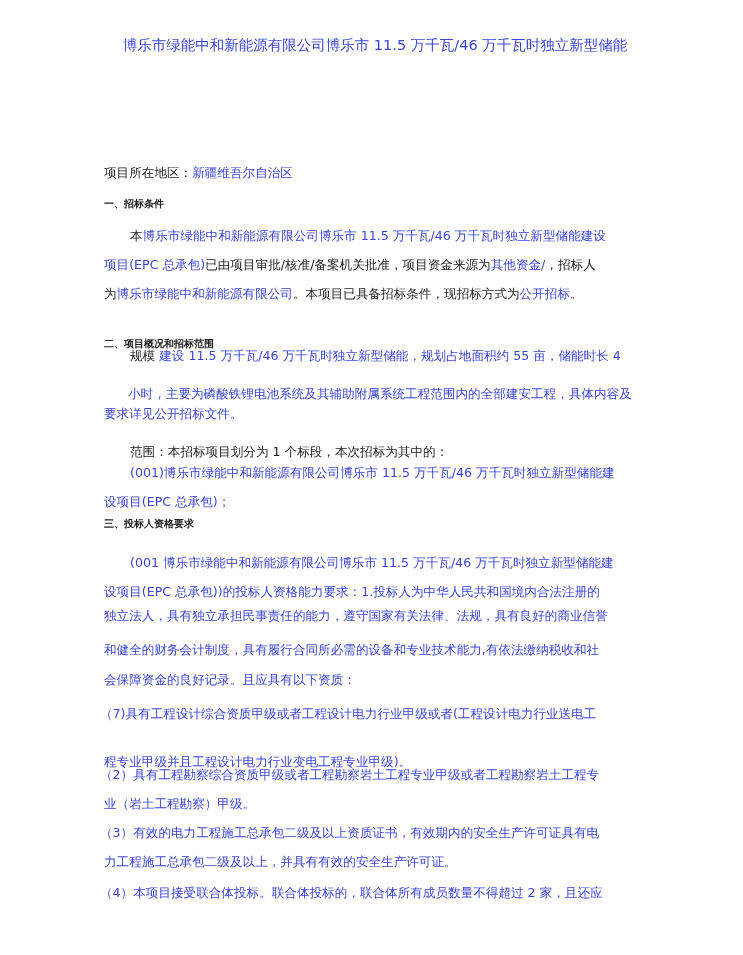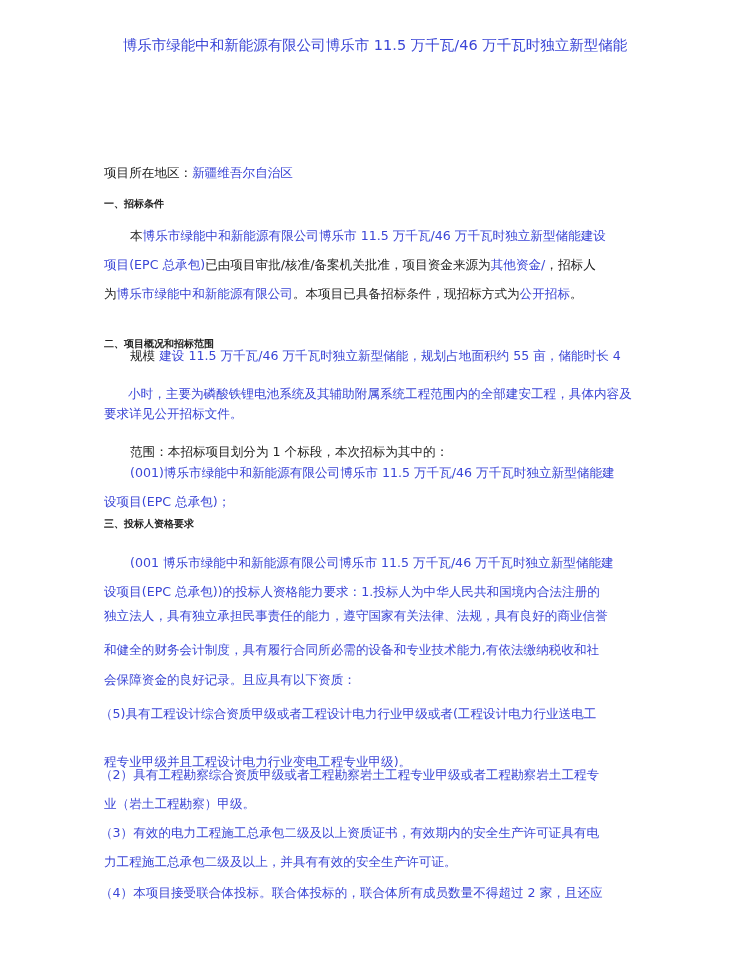--- a/index.html
+++ b/index.html
@@ -93,21 +93,21 @@
     <div class="line blue" style="top:492px;">设项目(EPC 总承包)；</div>
 
     <div class="line heading" style="top:494px;margin-top:20px;">三、投标人资格要求</div>
 
     <div class="line indent blue" style="top:553px;">(001 博乐市绿能中和新能源有限公司博乐市 11.5 万千瓦/46 万千瓦时独立新型储能建</div>
     <div class="line blue" style="top:582px;">设项目(EPC 总承包))的投标人资格能力要求：1.投标人为中华人民共和国境内合法注册的</div>
     <div class="line blue" style="top:578px;margin-top:28px;">独立法人，具有独立承担民事责任的能力，遵守国家有关法律、法规，具有良好的商业信誉</div>
     <div class="line blue" style="top:640px;">和健全的财务会计制度，具有履行合同所必需的设备和专业技术能力,有依法缴纳税收和社</div>
     <div class="line blue" style="top:670px;">会保障资金的良好记录。且应具有以下资质：</div>
 
-    <div class="line blue" style="top:704px; left:-4px;">（5)具有工程设计综合资质甲级或者工程设计电力行业甲级或者(工程设计电力行业送电工</div>
+    <div class="line blue" style="top:704px; left:-4px;">（7)具有工程设计综合资质甲级或者工程设计电力行业甲级或者(工程设计电力行业送电工</div>
     <div class="line blue" style="top:733px;margin-top:19px;">程专业甲级并且工程设计电力行业变电工程专业甲级)。</div>
 
     <div class="line blue" style="top:765px; left:-4px;">（2）具有工程勘察综合资质甲级或者工程勘察岩土工程专业甲级或者工程勘察岩土工程专</div>
     <div class="line blue" style="top:794px;">业（岩土工程勘察）甲级。</div>
 
     <div class="line blue" style="top:823px; left:-4px;">（3）有效的电力工程施工总承包二级及以上资质证书，有效期内的安全生产许可证具有电</div>
     <div class="line blue" style="top:852px;">力工程施工总承包二级及以上，并具有有效的安全生产许可证。</div>
 
     <div class="line blue" style="top:883px; left:-4px;">（4）本项目接受联合体投标。联合体投标的，联合体所有成员数量不得超过 2 家，且还应</div>
   </div>

